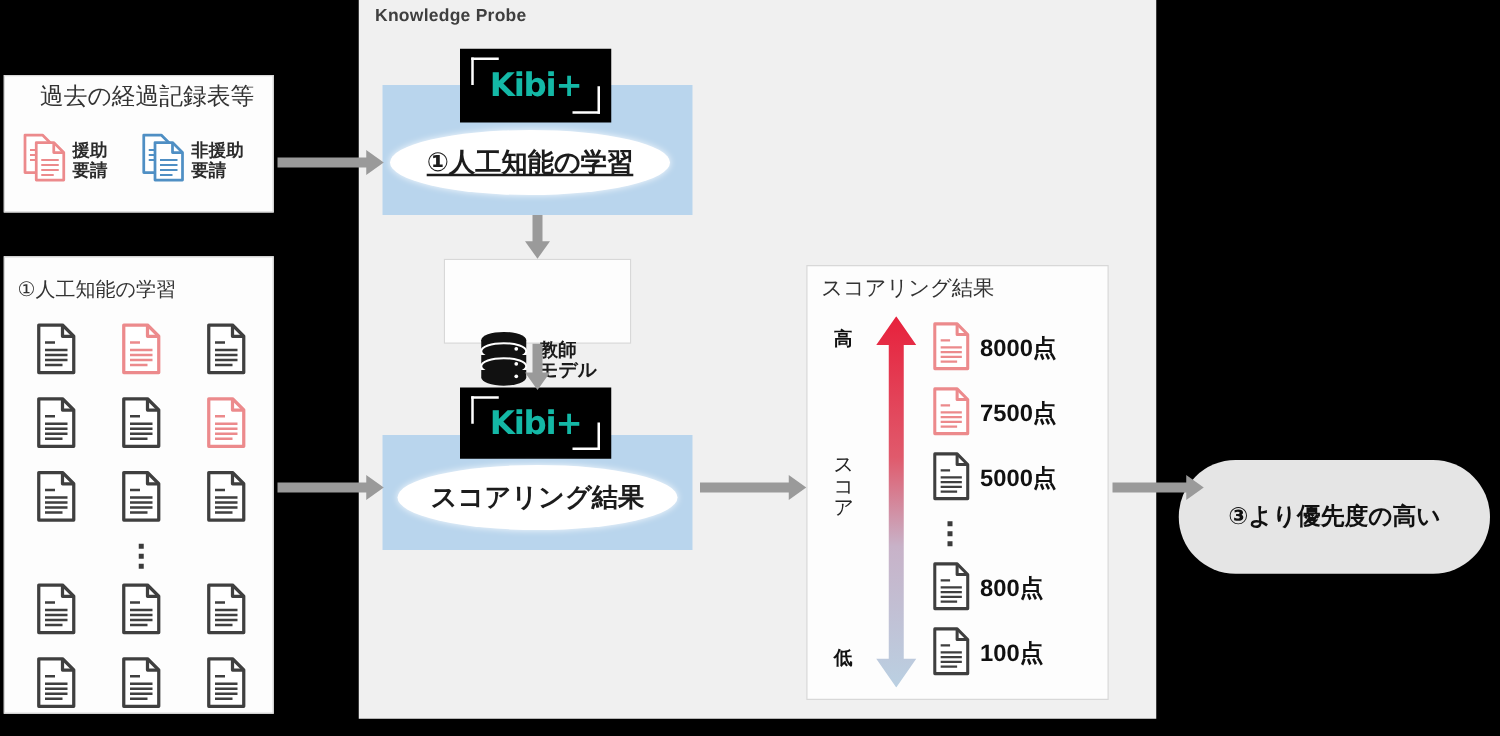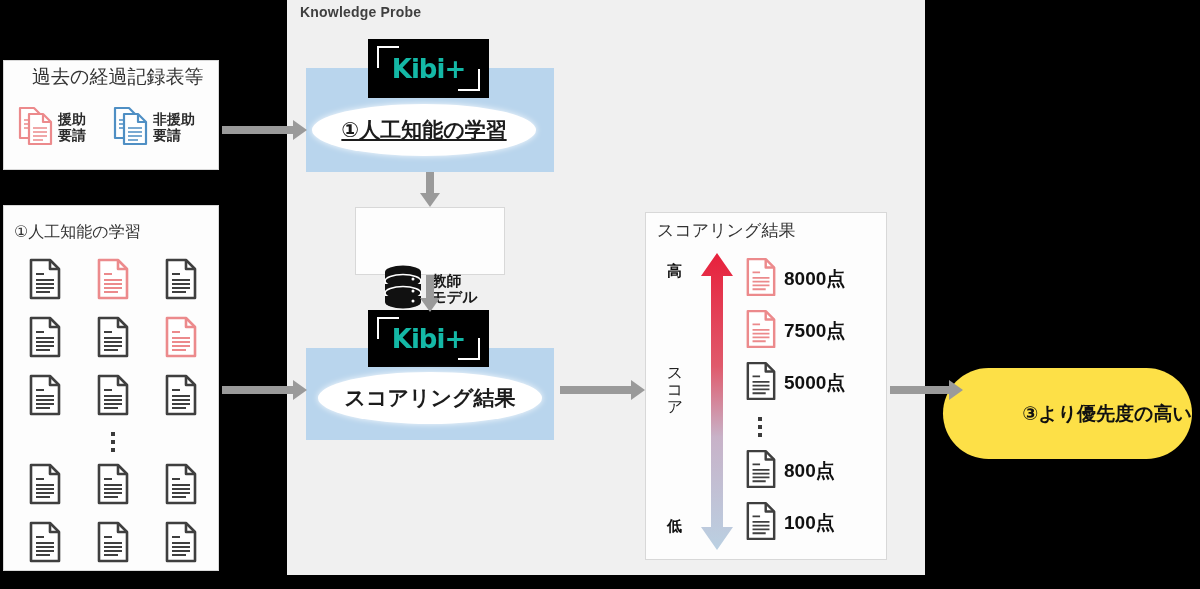--- a/index.html
+++ b/index.html
@@ -67,22 +67,22 @@
   #lo-label{position:absolute;left:667px;top:517px;font-size:15px;font-weight:bold;color:#111;}
   #grad-arrow{position:absolute;left:700px;top:253px;width:34px;height:297px;}
   #score-list{position:absolute;left:745px;top:253px;width:135px;}
   .score-row{display:flex;align-items:center;gap:7px;height:52px;}
   .score-val{font-size:19px;font-weight:bold;color:#111;white-space:nowrap;}
   #score-dots{display:flex;flex-direction:column;align-items:center;gap:4px;height:36px;
               justify-content:center;width:30px;}
   #score-dots i{display:block;width:4px;height:4px;background:#3b3b3b;}
 
   
-  #bubble{position:absolute;left:943px;top:368px;width:249px;height:91px;background:#fde047;
-          border-radius:46px;display:flex;align-items:center;justify-content:flex-end;}
+  #bubble{position:absolute;left:943px;top:368px;width:249px;height:91px;background:#e5e5e5;
+          border-radius:46px;display:flex;align-items:center;justify-content:center;}
   #bubble-text{font-size:19px;font-weight:bold;color:#111;line-height:1.25;text-align:center;}
 
   
   .arrow{position:absolute;}
   .a-h{height:8px;background:#9a9a9a;}
   .a-v{width:8px;background:#9a9a9a;}
   .ah-head{position:absolute;width:0;height:0;border-top:10px solid transparent;
            border-bottom:10px solid transparent;border-left:14px solid #9a9a9a;}
   .av-head{position:absolute;width:0;height:0;border-left:10px solid transparent;
            border-right:10px solid transparent;border-top:14px solid #9a9a9a;}

